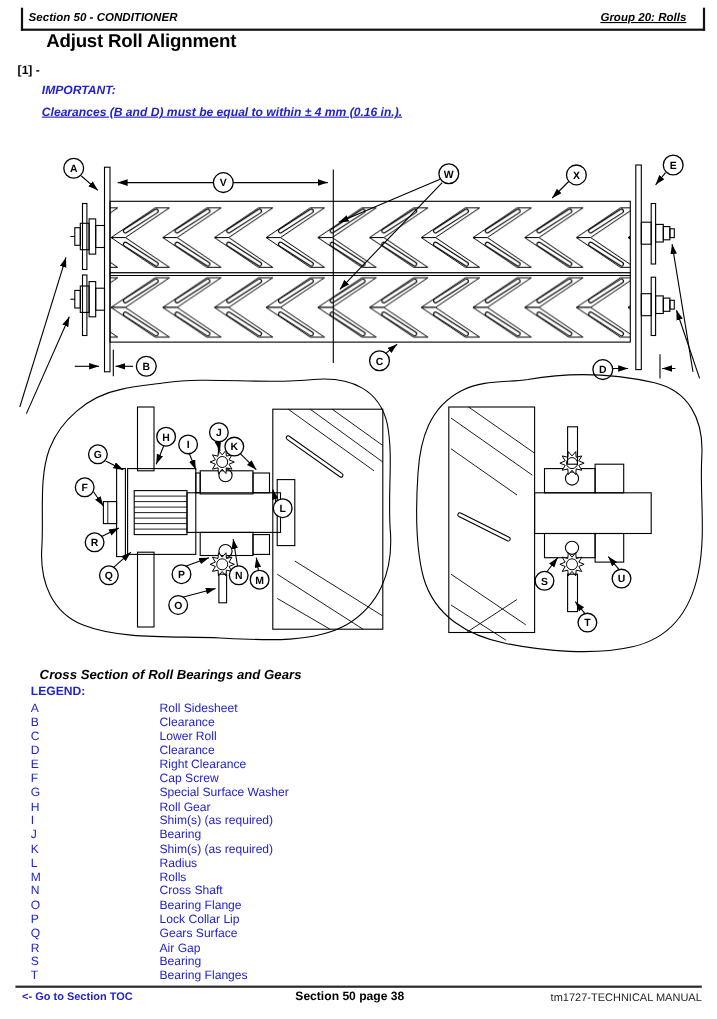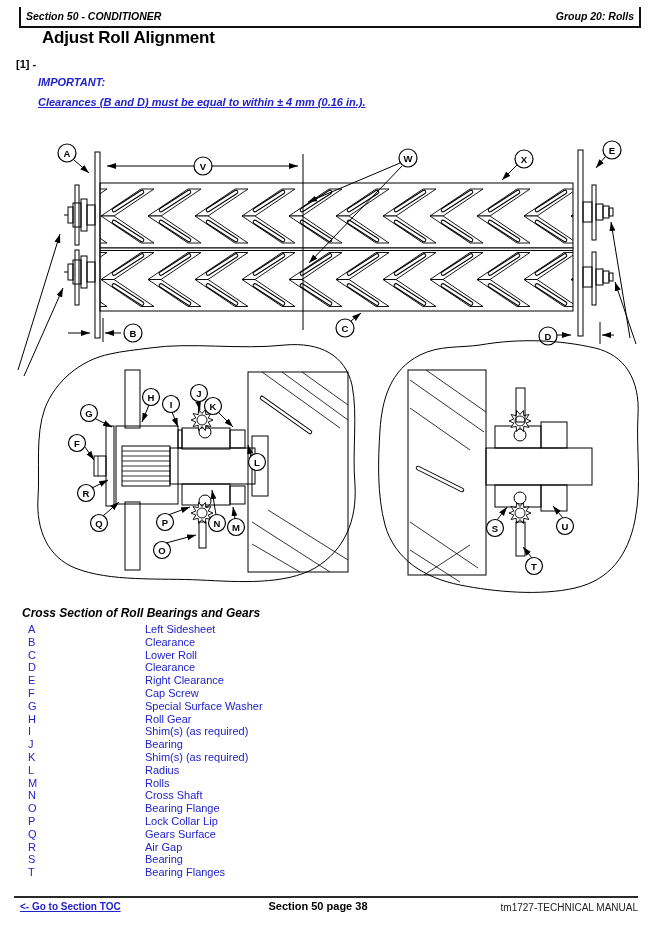--- a/index.html
+++ b/index.html
@@ -3,36 +3,36 @@
 <meta charset="utf-8">
 <style>
   html,body{margin:0;padding:0;background:#fff;}
   body{width:652px;height:926px;position:relative;overflow:hidden;
        font-family:"Liberation Sans",sans-serif;color:#000;}
   .abs{position:absolute;}
   
   .hdr{left:19px;top:7px;width:618px;height:19px;
        border-left:2px solid #111;border-right:2px solid #111;border-bottom:2px solid #111;}
   .hdr .hl{position:absolute;left:5px;top:3px;font:italic bold 10.5px "Liberation Sans",sans-serif;}
-  .hdr .hr{position:absolute;right:5px;top:3px;font:italic bold 10.5px "Liberation Sans",sans-serif;}
+  .hdr .hr{position:absolute;right:15px;top:3px;font:italic bold 10.5px "Liberation Sans",sans-serif;text-decoration:underline;}
   .title{left:42px;top:28px;font:bold 17px "Liberation Sans",sans-serif;letter-spacing:-0.2px;}
   .step{left:16px;top:58px;font:bold 11px "Liberation Sans",sans-serif;}
   .imp{left:38px;top:76px;font:italic bold 11px "Liberation Sans",sans-serif;color:#2222cc;}
   .clr{left:38px;top:96px;font:italic bold 11px "Liberation Sans",sans-serif;color:#2222cc;text-decoration:underline;}
   
   .fig{left:0;top:130px;width:652px;height:470px;}
-  .caption{left:22px;top:606px;font:italic bold 12px "Liberation Sans",sans-serif;}
+  .caption{left:36px;top:606px;font:italic bold 12px "Liberation Sans",sans-serif;}
   
   .legend{left:28px;top:623px;width:600px;}
   .legend .lab{font:bold 11px "Liberation Sans",sans-serif;color:#2222cc;height:15px;display:block;}
   .lrow{display:flex;height:12.8px;line-height:12.8px;font:11px "Liberation Sans",sans-serif;color:#2222cc;}
   .lrow .k{width:117px;flex:none;}
   
   .frule{left:14px;top:896px;width:624px;border-top:2px solid #2a2a2a;height:0;}
-  .ftoc{left:20px;top:901px;font:bold 10px "Liberation Sans",sans-serif;color:#2222cc;text-decoration:underline;cursor:pointer;}
+  .ftoc{left:20px;top:901px;font:bold 10px "Liberation Sans",sans-serif;color:#2222cc;cursor:pointer;}
   .fpage{left:0;top:900px;width:636px;text-align:center;font:bold 11px "Liberation Sans",sans-serif;}
   .fman{right:14px;top:902px;font:10px "Liberation Sans",sans-serif;color:#222;}
   svg{display:block;}
   svg .ln{stroke:#000;stroke-width:1;fill:none;}
   svg .thin{stroke:#000;stroke-width:0.8;fill:none;}
   svg .co{fill:#fff;stroke:#000;stroke-width:1.2;}
   svg .ct{font:bold 9.5px "Liberation Sans",sans-serif;fill:#000;text-anchor:middle;}
 </style>
 </head>
 <body>
@@ -363,23 +363,24 @@
           <circle class="co" cx="534" cy="436" r="8.5"></circle>
           <text class="ct" x="534" y="439.5">T</text>
         </g>
   </g>
 </svg>
 </div>
 
 <div class="abs caption">Cross Section of Roll Bearings and Gears</div>
 
 <div class="abs legend">
+  <span class="lab">LEGEND:</span>
   <div class="lrow">
       <span class="k">A</span>
-      <span>Left Sidesheet</span>
+      <span>Roll Sidesheet</span>
     </div>
   <div class="lrow">
       <span class="k">B</span>
       <span>Clearance</span>
     </div>
   <div class="lrow">
       <span class="k">C</span>
       <span>Lower Roll</span>
     </div>
   <div class="lrow">

